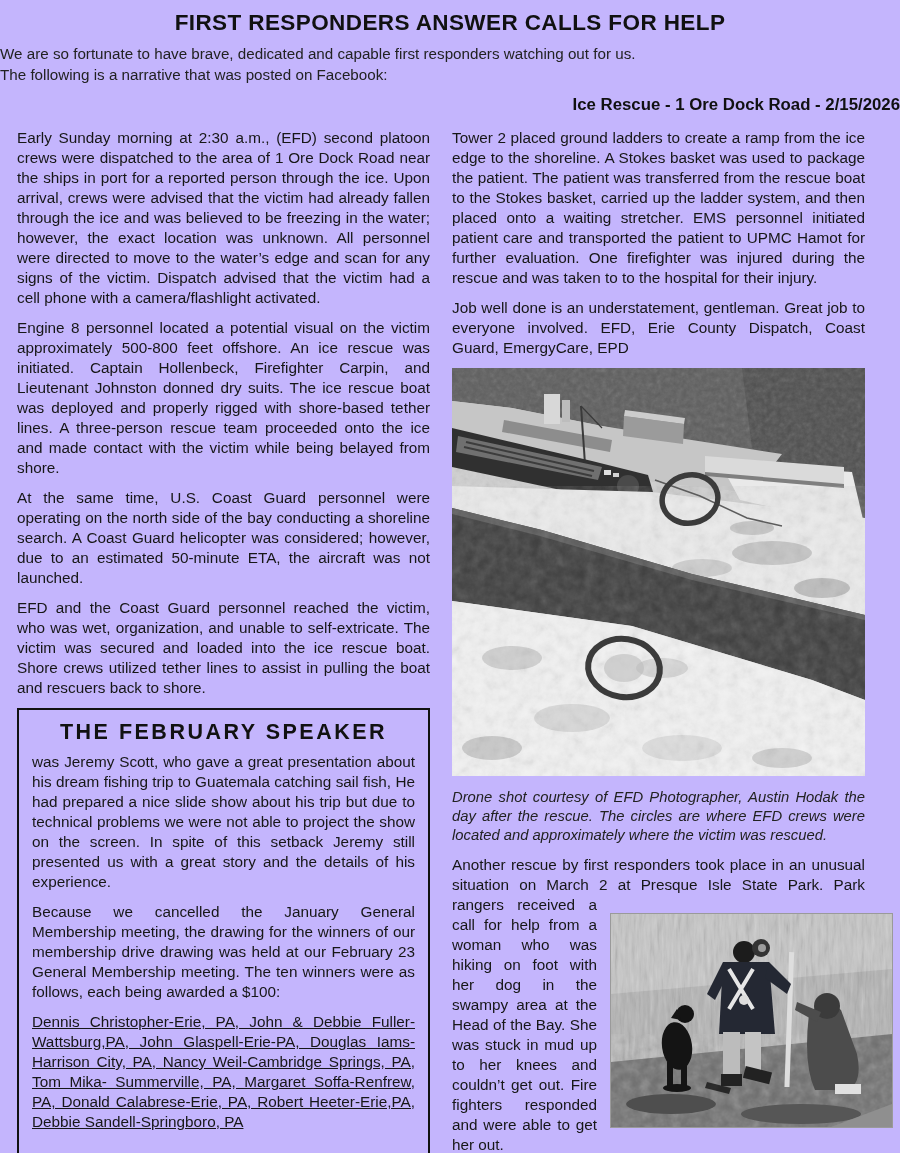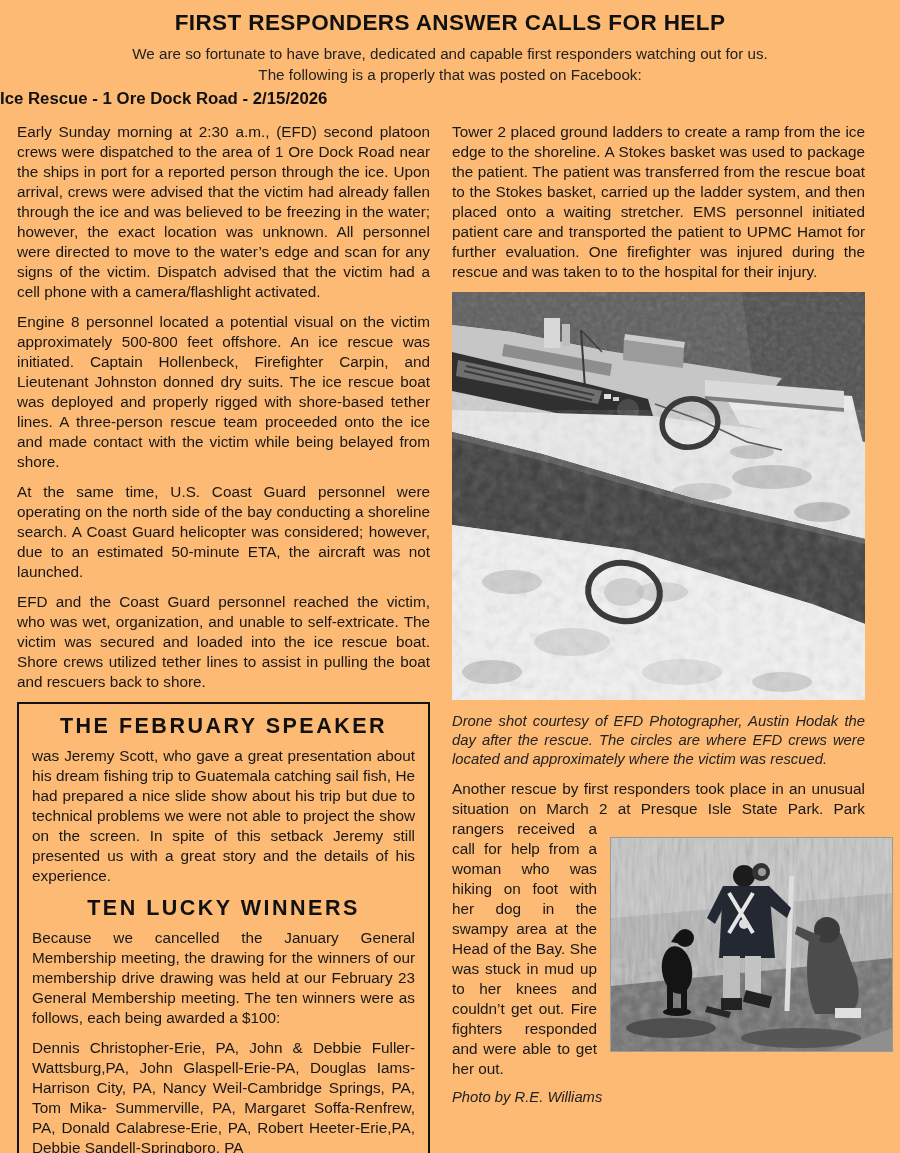--- a/index.html
+++ b/index.html
@@ -1,33 +1,33 @@
 <!DOCTYPE html>
 <html><head>
 <meta charset="utf-8">
 <style>
   html,body{margin:0;padding:0;background:#fff;}
   #page{
-    position:relative;width:900px;height:1153px;background:#fdba74;overflow:hidden;
+    position:relative;width:900px;height:1153px;background:#c4b5fd;overflow:hidden;
     font-family:"Liberation Sans",sans-serif;color:#171717;
   }
   
   .page-title{
     margin:10px 0 0;text-align:center;font-size:22.5px;font-weight:bold;
     letter-spacing:.4px;color:#111;
   }
-  .intro{margin-top:7px;text-align:center;font-size:15.2px;line-height:21px;color:#222;}
-  .story-subtitle{margin-top:4px;text-align:left;font-size:16.8px;font-weight:bold;color:#111;}
+  .intro{margin-top:7px;font-size:15.2px;line-height:21px;color:#222;}
+  .story-subtitle{margin-top:10px;text-align:right;font-size:16.8px;font-weight:bold;color:#111;}
   
   .columns{display:flex;gap:22px;margin:13px 35px 0 17px;}
   .col{width:413px;flex:0 0 413px;}
   p.body-text{
     margin:0 0 10px;font-size:15.3px;line-height:20px;text-align:justify;
   }
-  p.body-text:last-child{margin-bottom:16px;}
+  p.body-text:last-child{margin-bottom:16px;text-decoration:underline;}
   
   .speaker-box{border:2px solid #111;margin-top:3px;padding:1px 13px 11px;}
   .box-heading{
     margin:9px 0 7px;text-align:center;font-size:21.5px;font-weight:bold;
     letter-spacing:2.5px;color:#111;
   }
   
   .thanks-box{
     margin-top:3px;background:#161616;color:#fff;text-align:center;
     font-family:"Liberation Serif",serif;font-weight:bold;font-size:24.5px;
@@ -53,49 +53,49 @@
 </style>
 </head>
 <body>
 
 <div id="page">
 
   <h1 class="page-title">FIRST RESPONDERS ANSWER CALLS FOR HELP</h1>
 
   <div class="intro">
     <div>We are so fortunate to have brave, dedicated and capable first responders watching out for us.</div>
-    <div>The following is a properly that was posted on Facebook:</div>
+    <div>The following is a narrative that was posted on Facebook:</div>
   </div>
 
   <div class="story-subtitle">Ice Rescue - 1 Ore Dock Road - 2/15/2026</div>
 
   <div class="columns">
 
     <div class="col">
       <p class="body-text">Early Sunday morning at 2:30 a.m., (EFD) second platoon crews were dispatched to the area of 1 Ore Dock Road near the ships in port for a reported person through the ice. Upon arrival, crews were advised that the victim had already fallen through the ice and was believed to be freezing in the water; however, the exact location was unknown. All personnel were directed to move to the water’s edge and scan for any signs of the victim. Dispatch advised that the victim had a cell phone with a camera/flashlight activated.</p>
       <p class="body-text">Engine 8 personnel located a potential visual on the victim approximately 500-800 feet offshore. An ice rescue was initiated. Captain Hollenbeck, Firefighter Carpin, and Lieutenant Johnston donned dry suits. The ice rescue boat was deployed and properly rigged with shore-based tether lines. A three-person rescue team proceeded onto the ice and made contact with the victim while being belayed from shore.</p>
       <p class="body-text">At the same time, U.S. Coast Guard personnel were operating on the north side of the bay conducting a shoreline search. A Coast Guard helicopter was considered; however, due to an estimated 50-minute ETA, the aircraft was not launched.</p>
       <p class="body-text">EFD and the Coast Guard personnel reached the victim, who was wet, organization, and unable to self-extricate. The victim was secured and loaded into the ice rescue boat. Shore crews utilized tether lines to assist in pulling the boat and rescuers back to shore.</p>
 
       <div class="speaker-box">
         <h2 class="box-heading">THE FEBRUARY SPEAKER</h2>
         <p class="body-text">was Jeremy Scott, who gave a great presentation about his dream fishing trip to Guatemala catching sail fish, He had prepared a nice slide show about his trip but due to technical problems we were not able to project the show on the screen. In spite of this setback Jeremy still presented us with a great story and the details of his experience.</p>
-        <h2 class="box-heading">TEN LUCKY WINNERS</h2>
         <p class="body-text">Because we cancelled the January General Membership meeting, the drawing for the winners of our membership drive drawing was held at our February 23 General Membership meeting. The ten winners were as follows, each being awarded a $100:</p>
         <p class="body-text">Dennis Christopher-Erie, PA, John &amp; Debbie Fuller-Wattsburg,PA, John Glaspell-Erie-PA, Douglas Iams-Harrison City, PA, Nancy Weil-Cambridge Springs, PA, Tom Mika- Summerville, PA, Margaret Soffa-Renfrew, PA, Donald Calabrese-Erie, PA, Robert Heeter-Erie,PA, Debbie Sandell-Springboro, PA</p>
       </div>
 
       <div class="thanks-box">
         <div>Thanks To All of You</div>
 
       </div>
     </div>
 
     <div class="col">
       <p class="body-text">Tower 2 placed ground ladders to create a ramp from the ice edge to the shoreline. A Stokes basket was used to package the patient. The patient was transferred from the rescue boat to the Stokes basket, carried up the ladder system, and then placed onto a waiting stretcher. EMS personnel initiated patient care and transported the patient to UPMC Hamot for further evaluation. One firefighter was injured during the rescue and was taken to to the hospital for their injury.</p>
+      <p class="body-text">Job well done is an understatement, gentleman. Great job to everyone involved. EFD, Erie County Dispatch, Coast Guard, EmergyCare, EPD</p>
 
       <figure class="drone-figure">
         <svg width="413" height="408" viewBox="0 0 413 408" xmlns="http://www.w3.org/2000/svg">
           <defs>
             <filter id="iceNoise" x="0" y="0" width="100%" height="100%">
               <feTurbulence type="fractalNoise" baseFrequency="0.09" numOctaves="4" seed="7"></feTurbulence>
               <feColorMatrix type="saturate" values="0"></feColorMatrix>
             </filter>
             <filter id="treeNoise" x="0" y="0" width="100%" height="100%">
               <feTurbulence type="fractalNoise" baseFrequency="0.2" numOctaves="3" seed="11"></feTurbulence>

